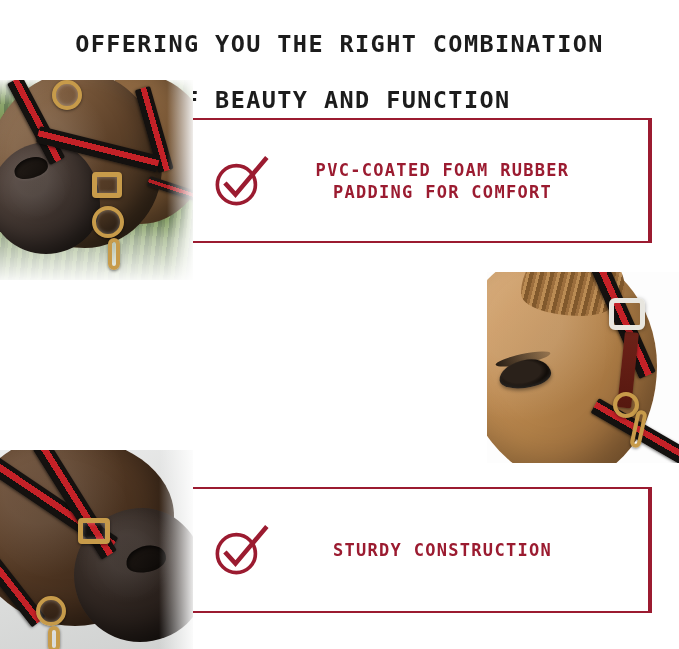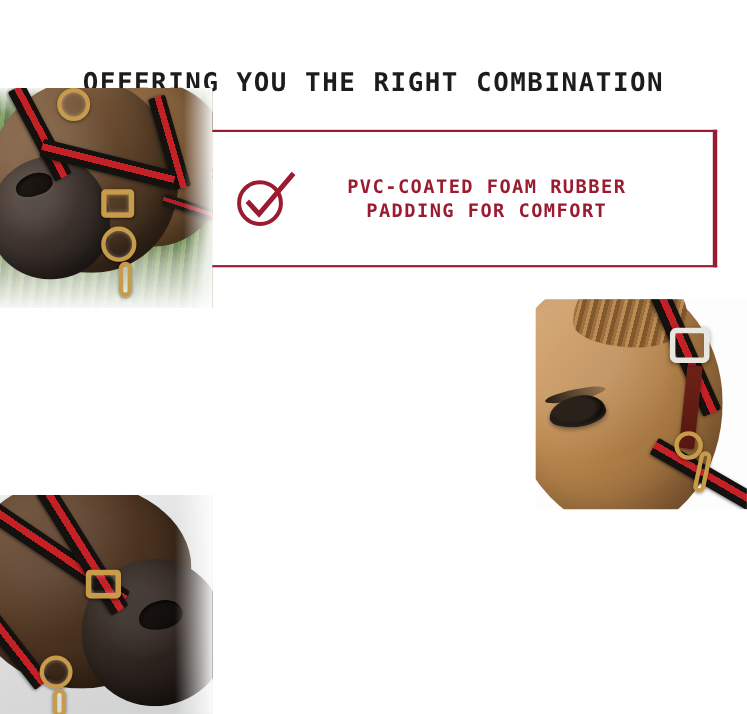--- a/index.html
+++ b/index.html
@@ -27,21 +27,21 @@
     text-align:center;
     color:#1c1c1c;
     font-family:"DejaVu Sans Mono", monospace;
     font-weight:bold;
     font-size:23.5px;
     line-height:28px;
     letter-spacing:1.4px;
     text-transform:uppercase;
     white-space:pre-line;
   }
-  #headline .hl-line { display:block;margin-top:31px; }
+  #headline .hl-line { display:block; }
 
   
   .feature-box {
     position:absolute;
     background:#ffffff;
   }
   
   .box-open-left {
     border-top:2px solid #9B1B30;
     border-bottom:2px solid #9B1B30;
@@ -331,14 +331,25 @@
     <div class="p3-nostril"></div>
     <div class="strap p3-s1"></div>
     <div class="strap p3-s2"></div>
     <div class="strap p3-s3"></div>
     <div class="brass p3-buck"></div>
     <div class="brass p3-ring"></div>
     <div class="brass p3-snap"></div>
     <div class="photo-edge-fade"></div>
   </div>
 
+  <div class="feature-box box-open-left" style="left:193px; top:487px; width:459px; height:126px;">
+    <div class="box-inner">
+      <div class="check-icon">
+        <svg viewBox="0 0 64 64" xmlns="http://www.w3.org/2000/svg">
+          <circle cx="28" cy="36" r="21" fill="none" stroke="#9B1B30" stroke-width="4"></circle>
+          <path d="M17 36 L27 47 L60 8" fill="none" stroke="#9B1B30" stroke-width="5" stroke-linecap="square" stroke-linejoin="miter"></path>
+        </svg>
+      </div>
+      <div class="feature-text">STURDY CONSTRUCTION</div>
+    </div>
+  </div>
 
 </div>
 
 </body></html>

